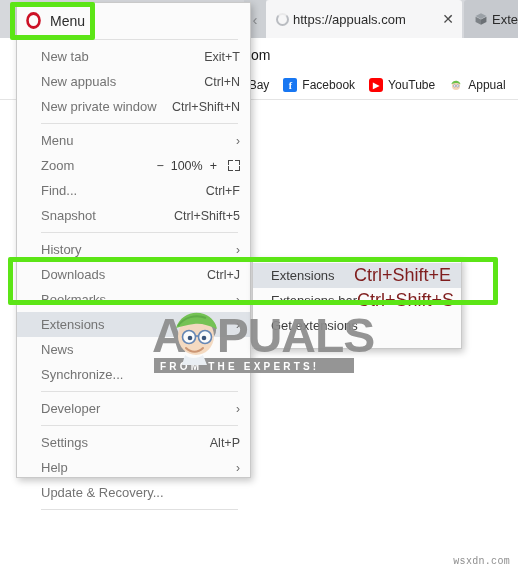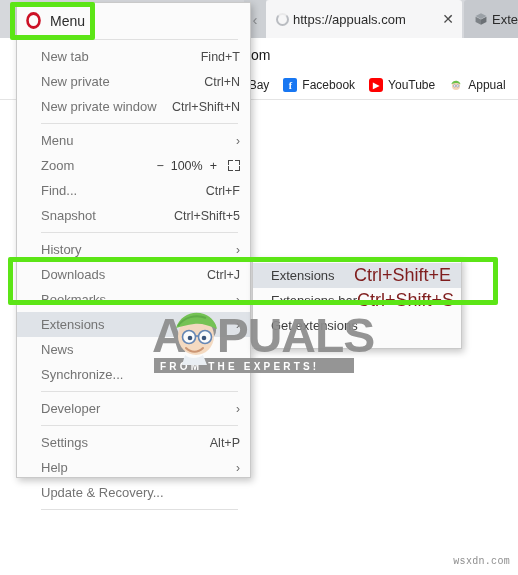--- a/index.html
+++ b/index.html
@@ -323,24 +323,24 @@
 <div id="menu-panel">
 
   <div id="menu-header">
     <span class="opera-o"></span>
     <span>Menu</span>
   </div>
   <div class="menu-sep"></div>
 
   <div class="menu-row">
     <span class="menu-label">New tab</span>
-    <span class="menu-accel">Find+T</span>
-  </div>
-  <div class="menu-row">
-    <span class="menu-label">New private</span>
+    <span class="menu-accel">Exit+T</span>
+  </div>
+  <div class="menu-row">
+    <span class="menu-label">New appuals</span>
     <span class="menu-accel">Ctrl+N</span>
   </div>
   <div class="menu-row">
     <span class="menu-label">New private window</span>
     <span class="menu-accel">Ctrl+Shift+N</span>
   </div>
 
   <div class="menu-sep"></div>
 
   <div class="menu-row">

